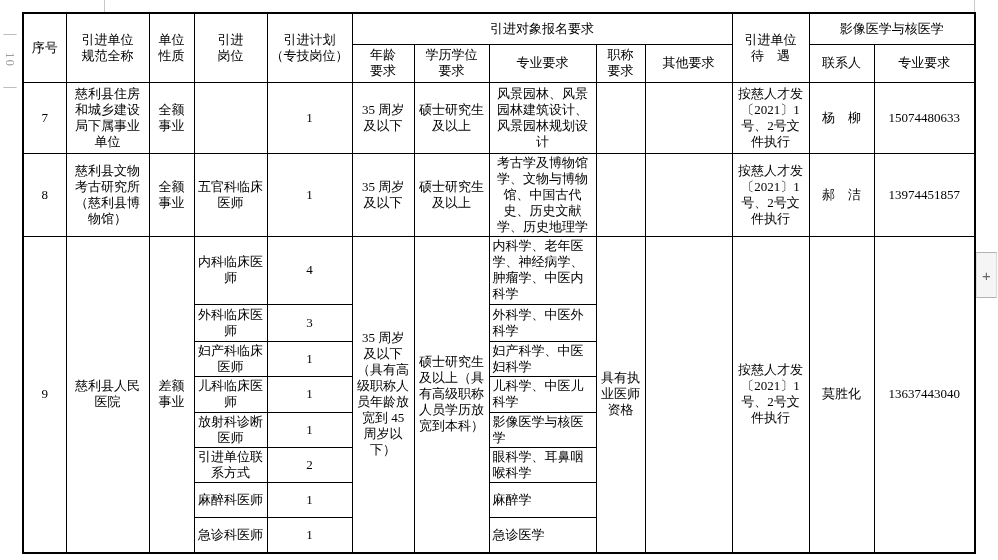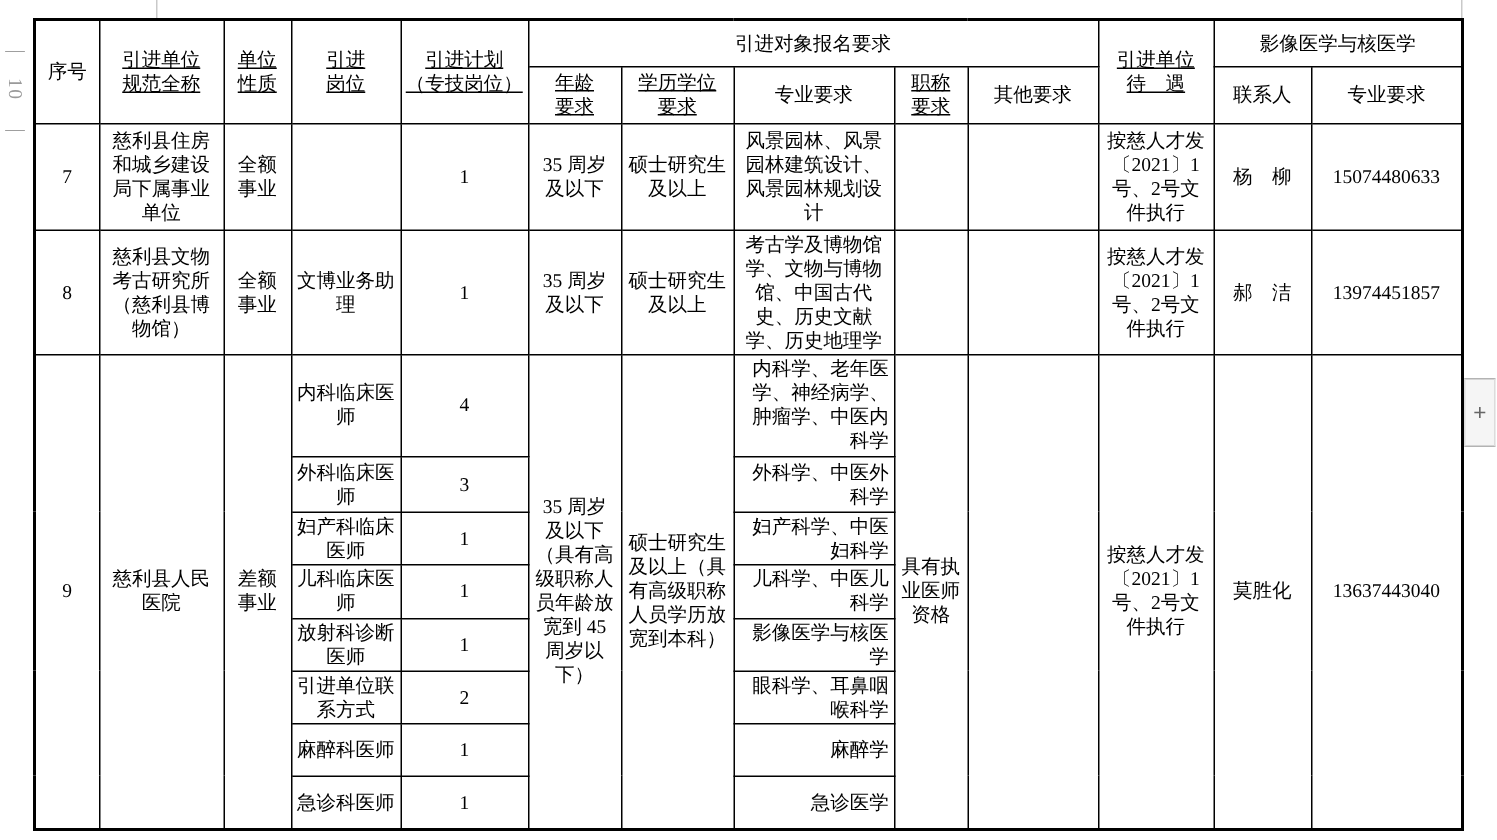--- a/index.html
+++ b/index.html
@@ -21,22 +21,22 @@
   
   #expand-btn{position:absolute;left:976px;top:252px;width:21px;height:46px;
     background:#f5f5f5;border:1px solid #dcdcdc;border-top-color:#b3b3b3;border-bottom-color:#b3b3b3;
     display:flex;align-items:center;justify-content:center;
     color:#666;font-size:15px;font-family:"Liberation Sans",sans-serif;cursor:pointer;box-sizing:border-box;}
 
   table#recruit{position:absolute;left:22px;top:12px;width:952px;
     border-collapse:collapse;table-layout:fixed;border:2px solid #000;}
   #recruit td{border:1px solid #000;text-align:center;vertical-align:middle;
     padding:1px 3px;font-size:13px;line-height:16px;word-break:break-all;overflow:hidden;box-sizing:border-box;}
-  #recruit td.left{text-align:right;margin-left:32px;}
-  #recruit .hline{display:block;text-decoration:underline;}
+  #recruit td.left{text-align:left;margin-left:32px;}
+  #recruit .hline{display:block;}
 </style>
 </head>
 <body>
 
 <div id="page">
 
   <div id="page-number">
     <span>—</span>
     <span class="num">10</span>
     <span>—</span>
@@ -125,21 +125,21 @@
       <td></td>
       <td>按慈人才发〔2021〕1号、2号文件执行</td>
       <td>杨　柳</td>
       <td>15074480633</td>
     </tr>
 
     <tr style="height:80px">
       <td>8</td>
       <td>慈利县文物考古研究所（慈利县博物馆）</td>
       <td>全额事业</td>
-      <td>文博业务助理</td>
+      <td>五官科临床医师</td>
       <td>1</td>
       <td>35 周岁及以下</td>
       <td>硕士研究生及以上</td>
       <td>考古学及博物馆学、文物与博物馆、中国古代史、历史文献学、历史地理学</td>
       <td></td>
       <td></td>
       <td>按慈人才发〔2021〕1号、2号文件执行</td>
       <td>郝　洁</td>
       <td>13974451857</td>
     </tr>

